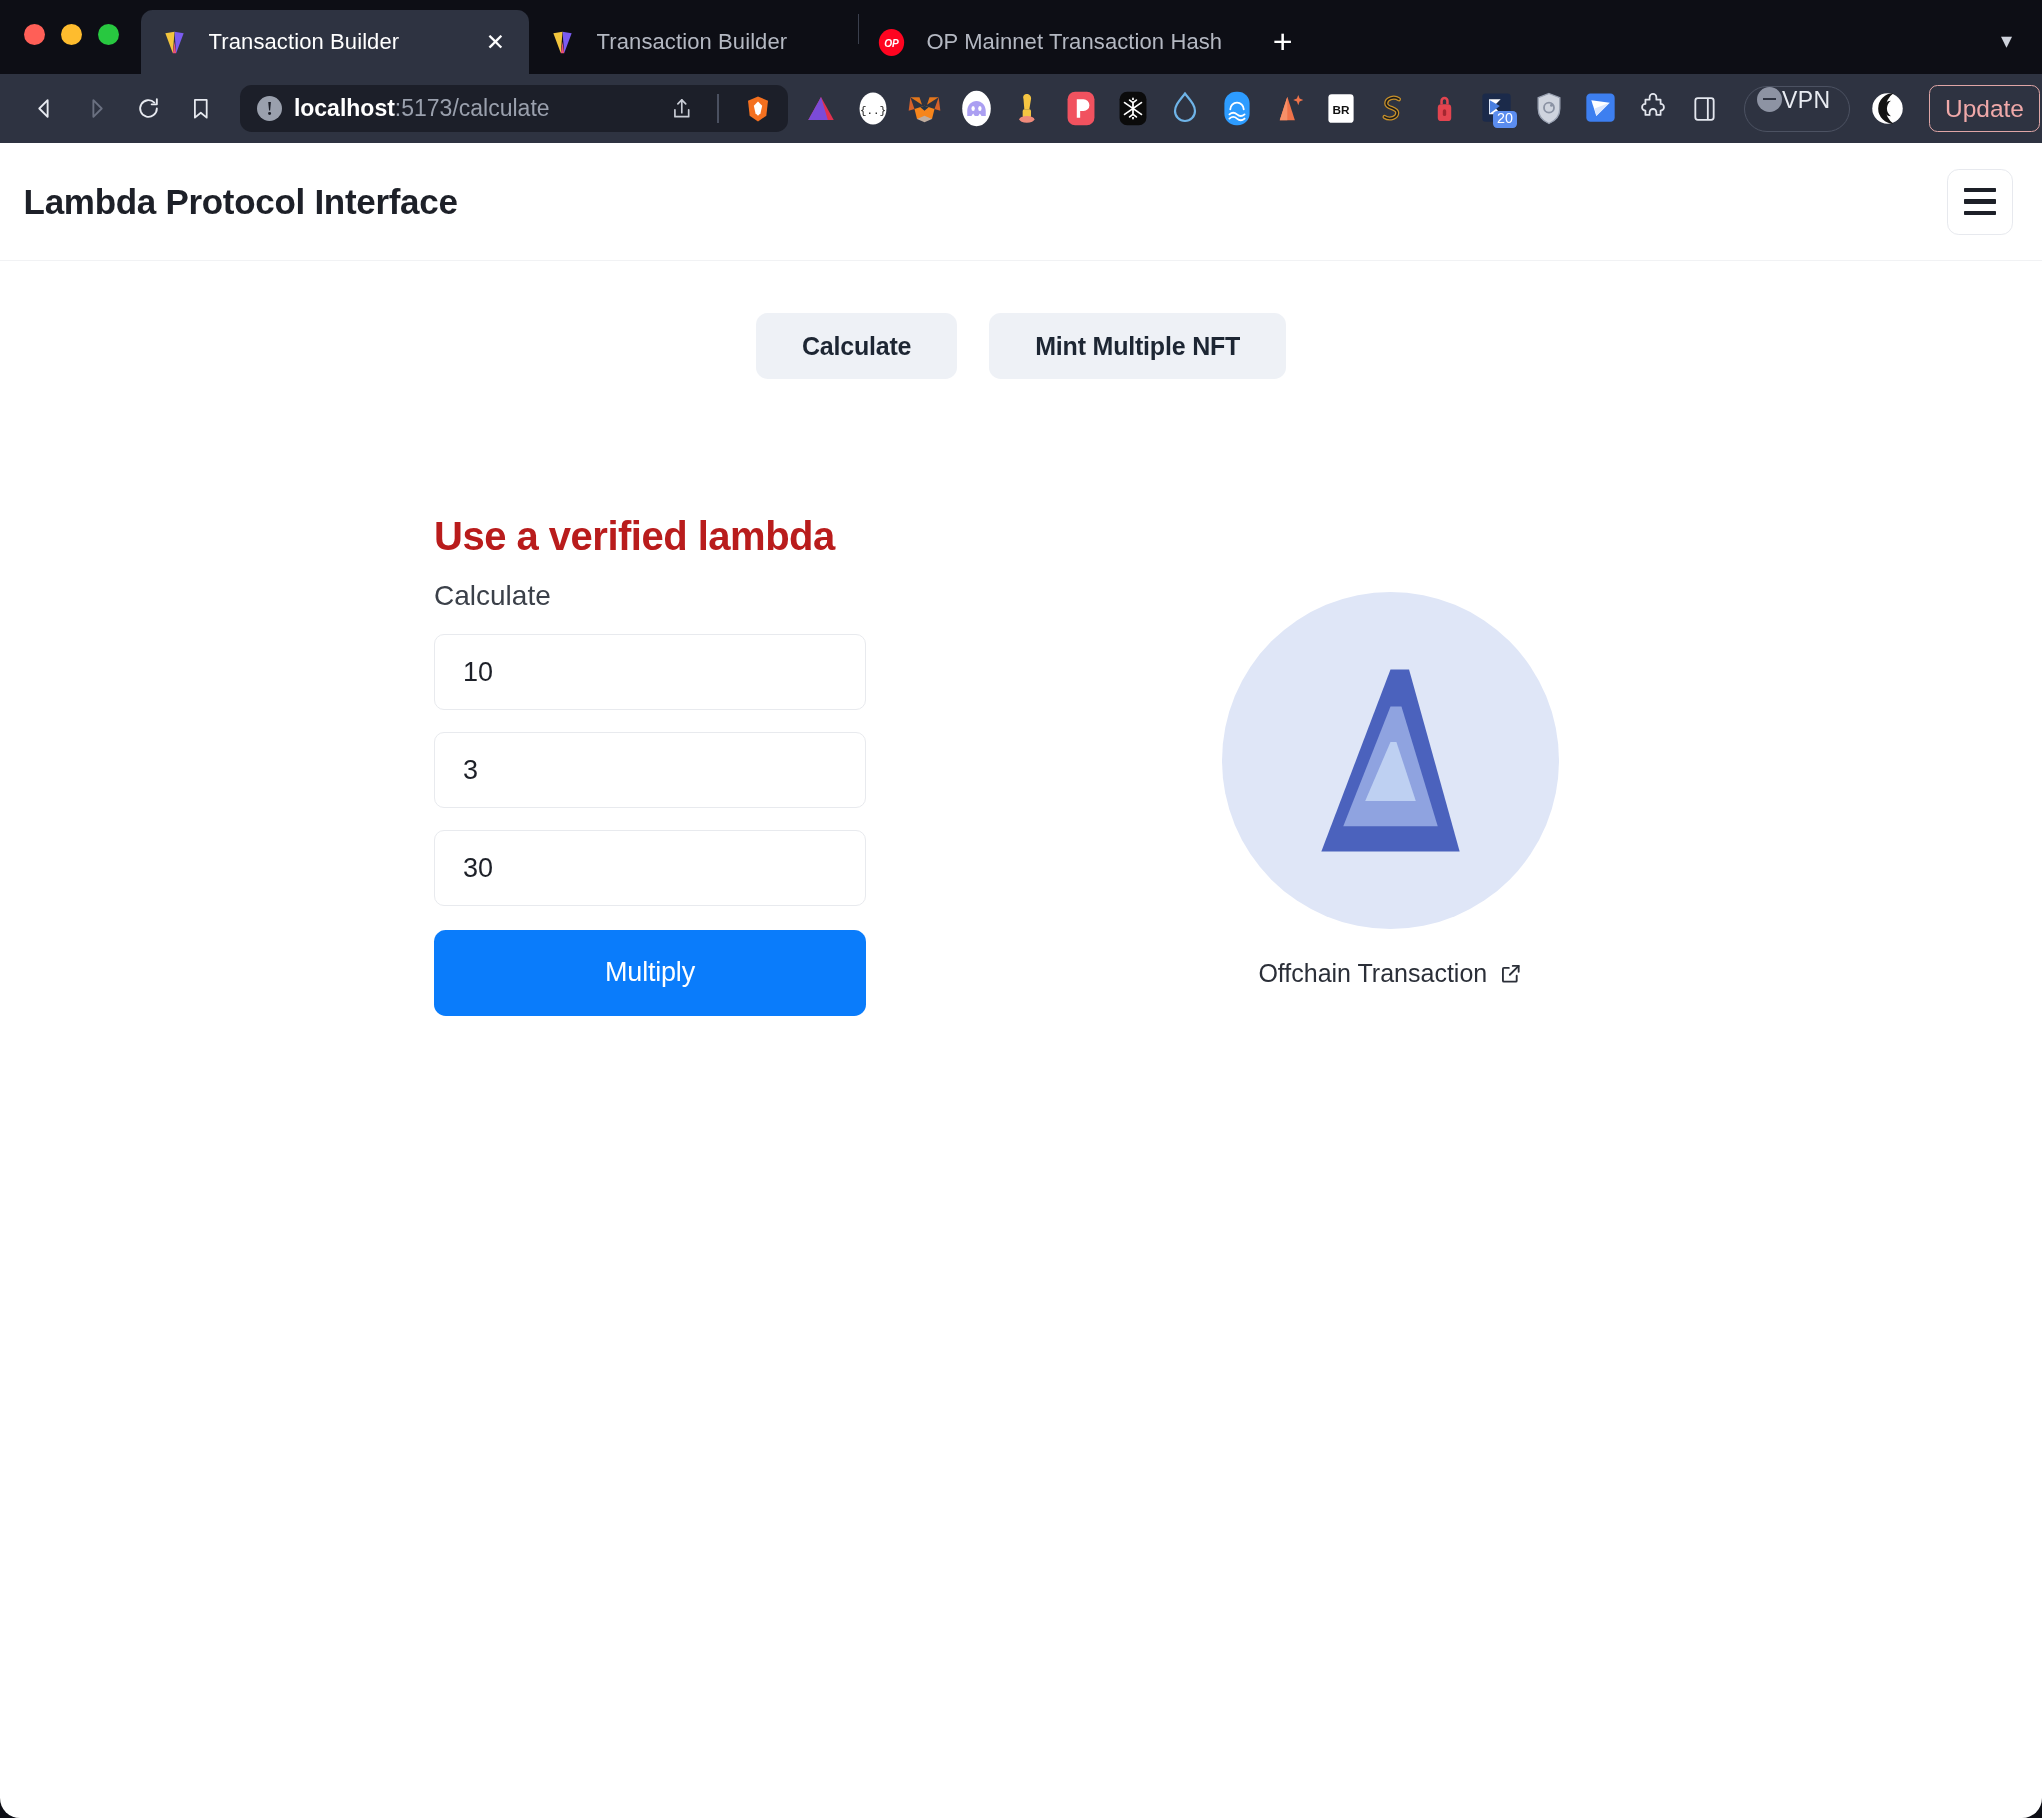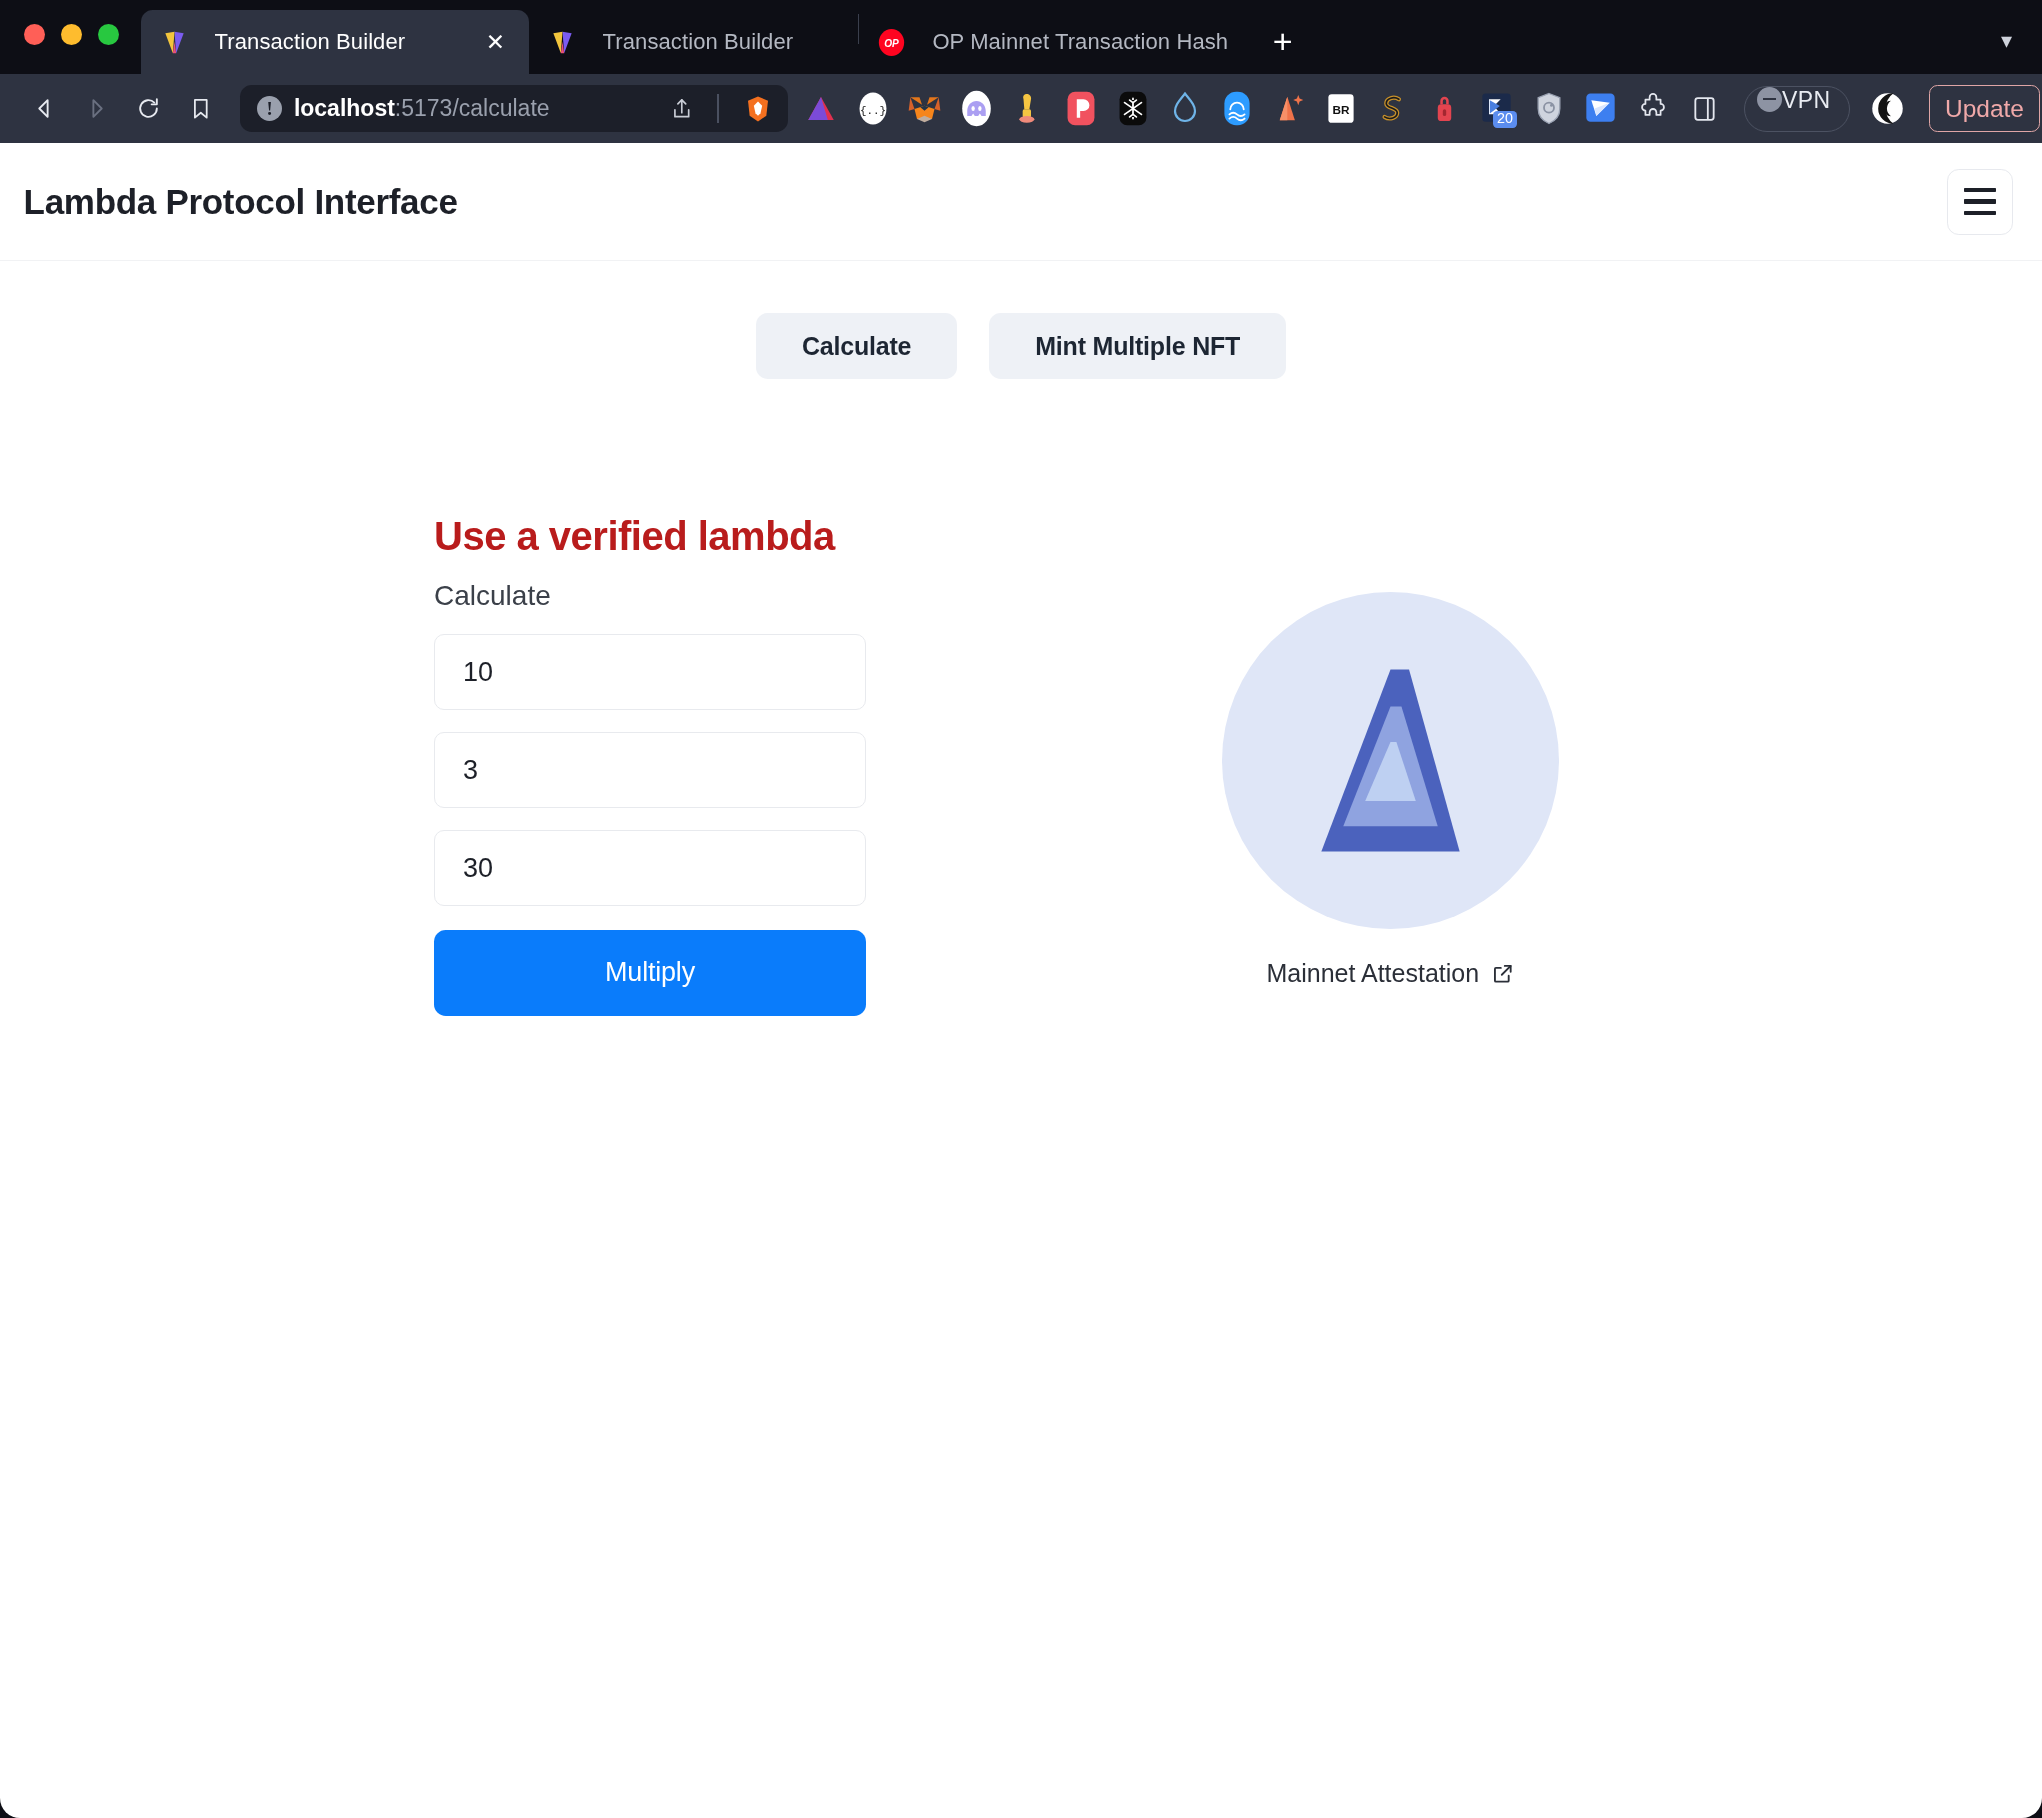--- a/index.html
+++ b/index.html
@@ -44,21 +44,21 @@
   .dot.red    { background: #ff5f57; }
   .dot.yellow { background: #febc2e; }
   .dot.green  { background: #28c840; }
 
   .tabs { display: flex; align-items: flex-end; height: 74px; }
 
   .tab {
     height: 64px;
     display: flex;
     align-items: center;
-    gap: 27px;
+    gap: 21px;
     padding: 0 18.6px 0 20px;
     border-radius: 11.8px 11.8px 0 0;
     min-width: 0;
     position: relative;
   }
   .tab.active { background: #2e3341; width: 388px; }
   .tab.inactive { width: 329px; }
   .tab.inactive.wide { width: 388px; }
 
   .tab-favicon {
@@ -670,21 +670,21 @@
 
       <div class="brand-col">
         <div class="brand-circle">
           <svg width="253" height="253" viewBox="0 0 300 300">
             <polygon points="150,42 172,42 232,258 68,258" fill="#4b62bd"></polygon>
             <polygon points="150,86 163,86 206,228 94,228" fill="#8fa3e0"></polygon>
             <polygon points="150,128 157,128 180,198 120,198" fill="#bed0f2"></polygon>
           </svg>
         </div>
         <div class="attest-link">
-          <span>Mainnet Attestation</span>
+          <span>Offchain Transaction</span>
           <span class="attest-ext">
             <svg width="23.6" height="23.6" viewBox="0 0 24 24" fill="none" stroke="#2b2f38" stroke-width="1.9">
               <path d="M14 4h6v6" stroke-linecap="round" stroke-linejoin="round"></path>
               <path d="M20 4L11 13" stroke-linecap="round"></path>
               <path d="M18 14v5a1 1 0 0 1-1 1H5a1 1 0 0 1-1-1V7a1 1 0 0 1 1-1h5" stroke-linecap="round" stroke-linejoin="round"></path>
             </svg>
           </span>
         </div>
       </div>
     </div>

